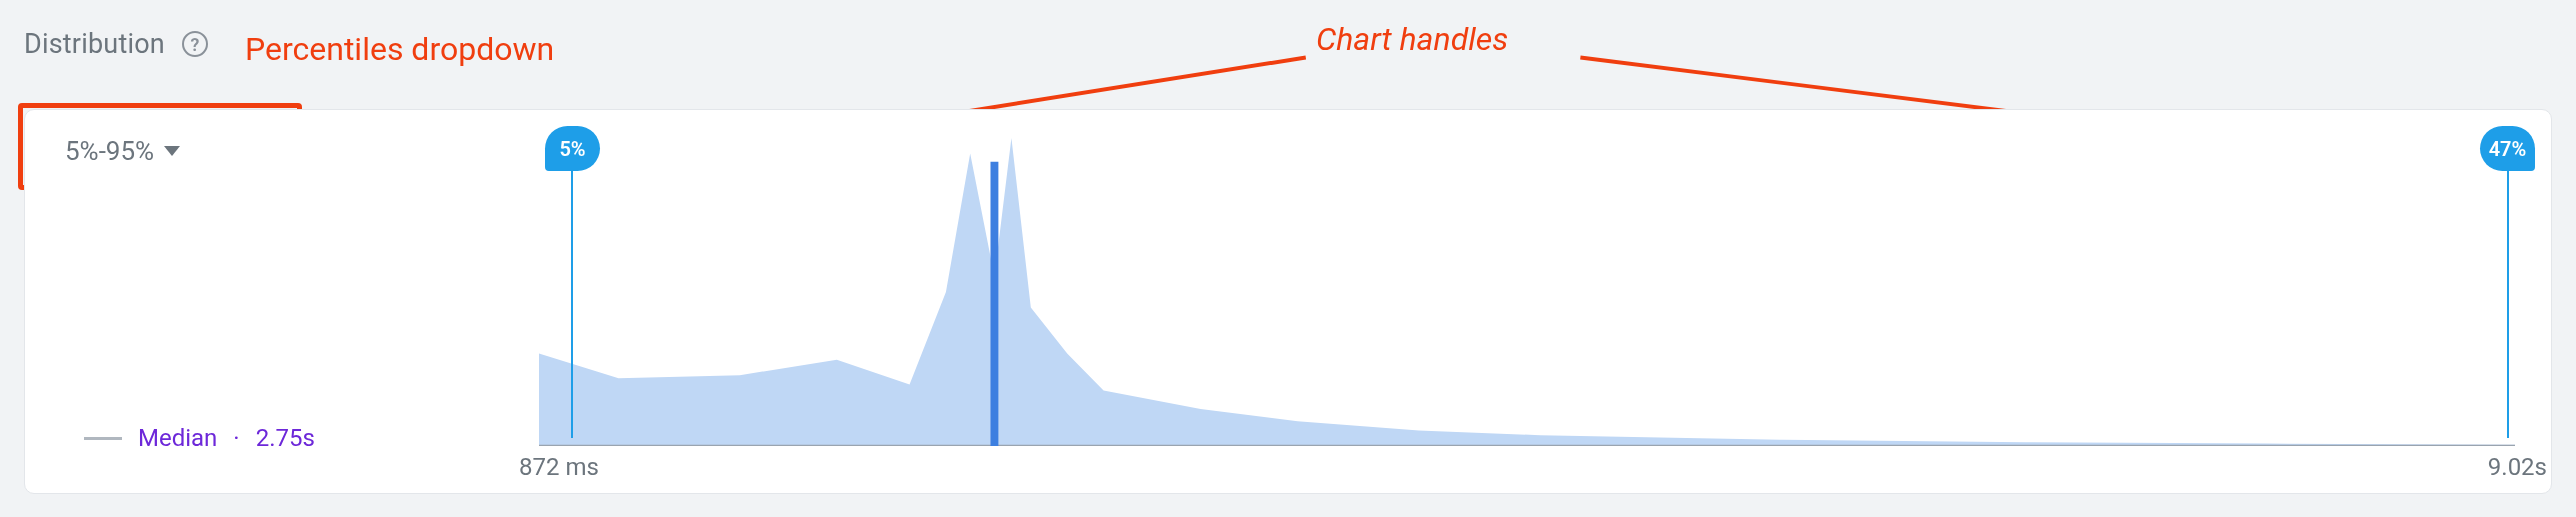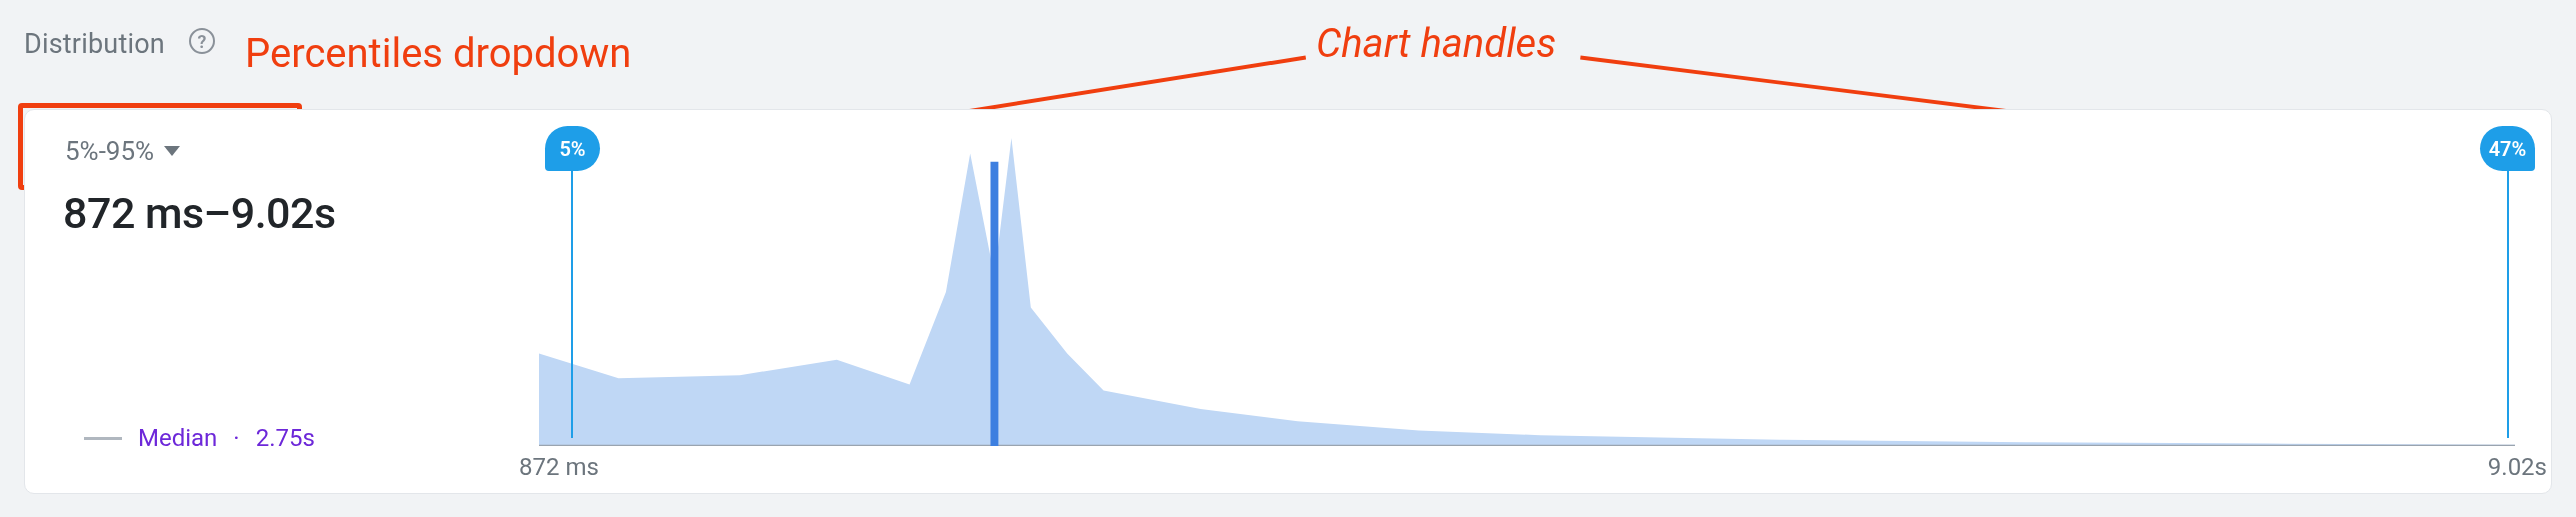--- a/index.html
+++ b/index.html
@@ -8,22 +8,23 @@
     font-family: -apple-system, BlinkMacSystemFont, "Segoe UI", Roboto, Helvetica, Arial, sans-serif;
     background: #f1f3f5;
     width: 2576px;
     height: 518px;
     position: relative;
     overflow: hidden;
   }
 
   .header-row {
     display: flex;
+    align-items: center;
     padding: 28px 24px 8px 24px;
-    gap: 24px;
+    gap: 17px;
   }
   .header-title {
     color: #6c757d;
     font-size: 27px;
     font-weight: 400;
     letter-spacing: 0.2px;
   }
   .help-icon {
     width: 26px;
     height: 26px;
@@ -148,21 +149,21 @@
     background: #1E9EE8;
     bottom: 55px;
   }
   .handle-line-left  { left: 546px; }
   .handle-line-right { right: 42px; }
 
   
   .anno {
     position: absolute;
     color: #F03E0F;
-    font-size: 40px;
+    font-size: 32px;
     font-weight: 400;
   }
   .anno-dropdown-box {
     position: absolute;
     left: 18px;
     top: 103px;
     width: 284px;
     height: 87px;
     border: 5px solid #F03E0F;
     border-radius: 4px;
@@ -199,21 +200,20 @@
   <line x1="1600" y1="58" x2="2490" y2="170" stroke="#F03E0F" stroke-width="4" marker-end="url(#arrowhead)"></line>
 </svg>
 
 <div class="card">
 
   <div class="card-left">
     <div class="percentile-dropdown">
       <span>5%-95%</span>
       <span class="caret"></span>
     </div>
-    <div class="range-value">872 ms–9.02s</div>
   </div>
 
   <div class="median-row">
     <span class="median-swatch"></span>
     <span>Median</span>
     <span>·</span>
     <span>2.75s</span>
   </div>
 
   <div class="chart-wrap">

